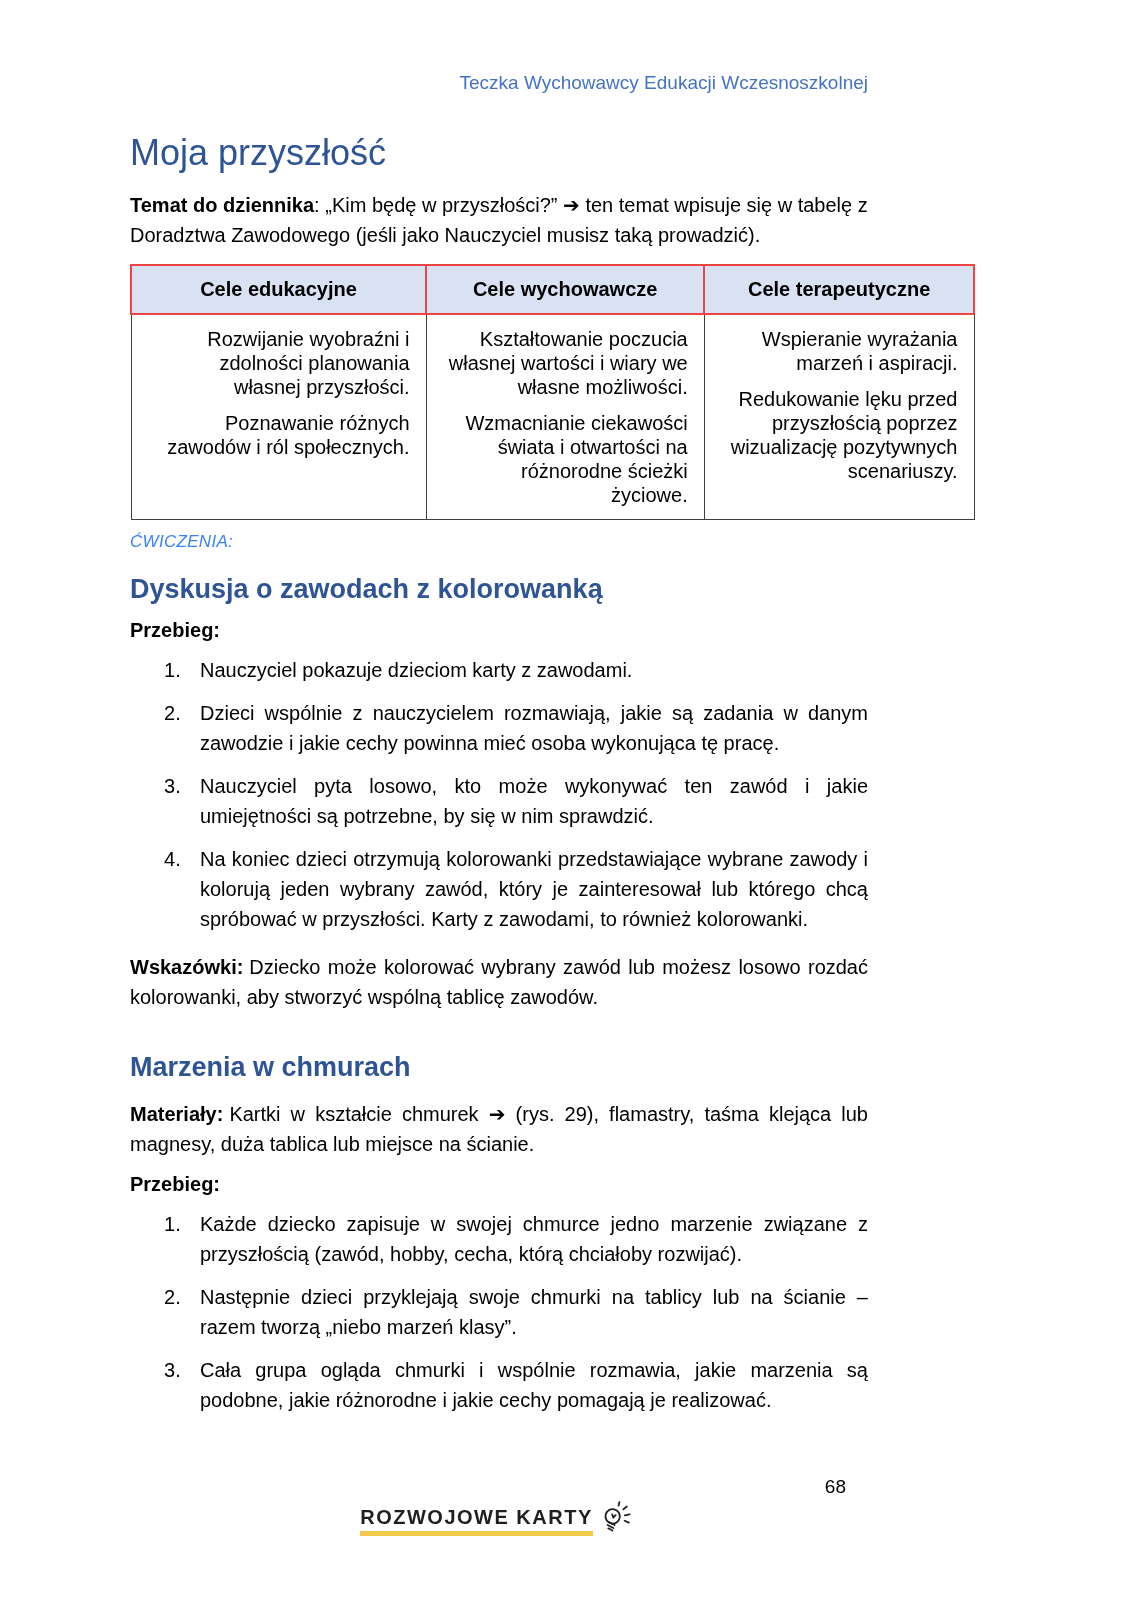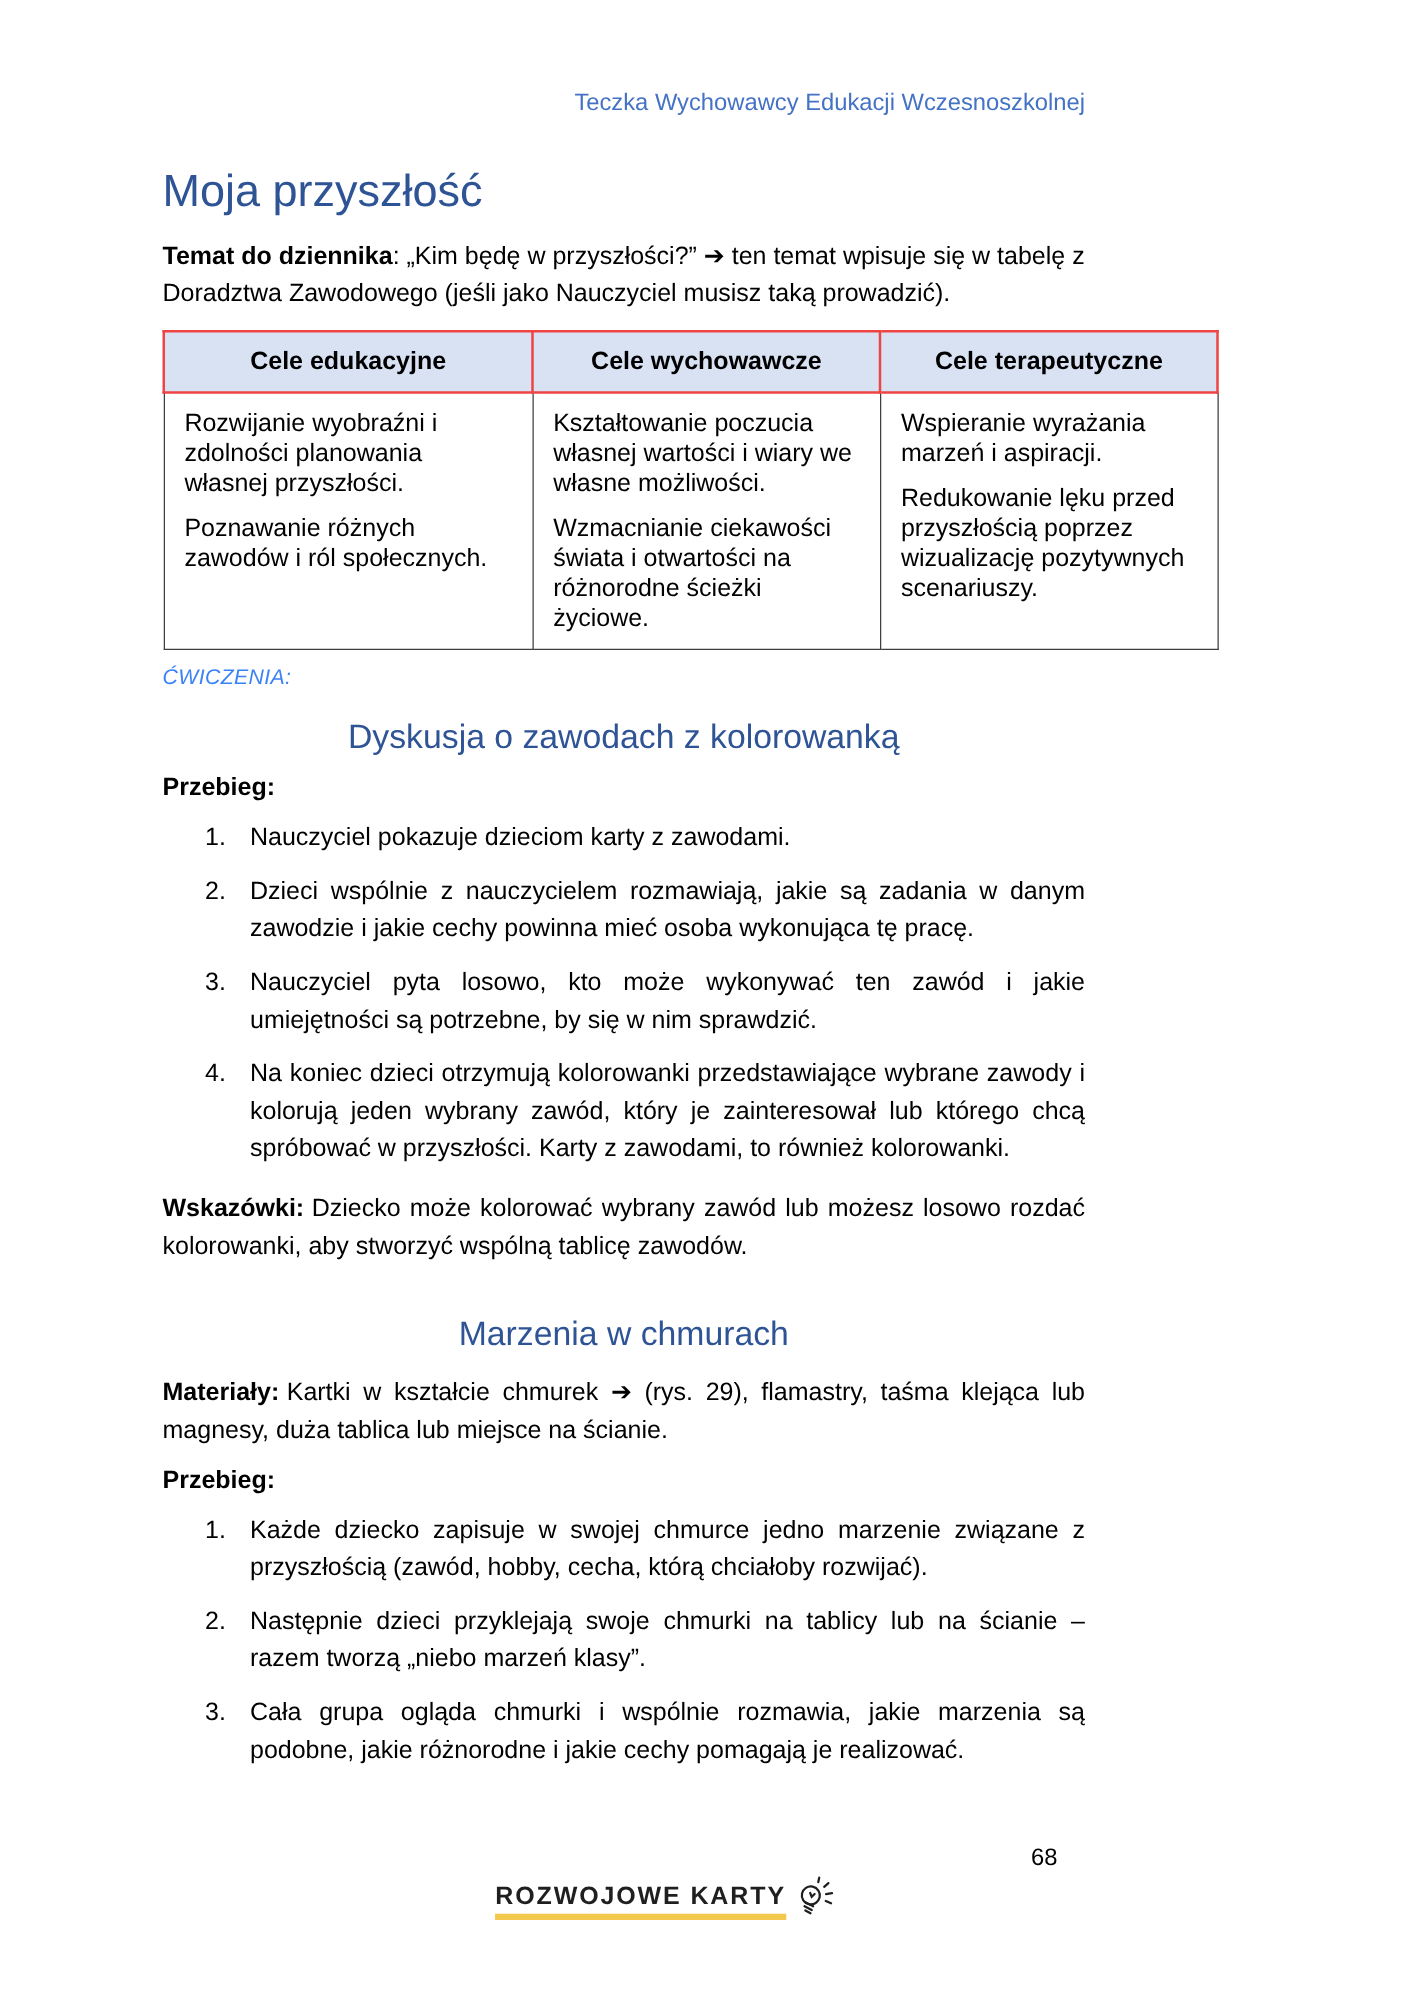--- a/index.html
+++ b/index.html
@@ -44,41 +44,40 @@
     background:#D9E2F3;
     border:2px solid #ef4444;
     font-size:20px;
     font-weight:bold;
     padding:12px 6px;
     text-align:center;
   }
   .goals-table td {
     border:1px solid #3f3f3f;
     vertical-align:top;
-    text-align:left;
+    text-align:right;
     font-size:20px;
     line-height:24px;
     padding:12px 16px 12px;
   }
   .goals-table td p + p { margin-top:12px; }
   .col-1{width:35%;} .col-2{width:33%;} .col-3{width:32%;}
 
   .cwiczenia {
     margin-top:12px;
     font-style:italic;
     font-size:17px;
     color:#3b82f6;
     letter-spacing:.3px;
   }
   h2.section-heading {
     font-size:27px;
     line-height:31px;
-    font-weight:400;
+    font-weight:700;
     color:#2F5496;
-    text-align:center;
   }
   .h2-first  { margin-top:22px; }
   .h2-second { margin-top:40px; }
   .materials { margin-top:16px; }
   .materials .value, .tips .value { margin-left:6px; }
   .steps-label { margin-top:14px; font-size:20px; line-height:23px; font-weight:bold; }
   ol.steps { list-style:none; counter-reset:step; margin-top:0; padding-left:70px; }
   ol.steps li {
     counter-increment:step;
     position:relative;
@@ -101,21 +100,20 @@
     font-size:19px;
   }
   .footer-logo {
     position:absolute;
     top:1506px; left:0;
     width:100%;
     display:flex;
     justify-content:center;
     align-items:flex-end;
     gap:5px;
-    margin-left:36px;
   }
   .brand-text {
     font-weight:bold;
     font-size:20px;
     letter-spacing:1.5px;
     color:#1f1f1f;
     border-bottom:5px solid #F2C94C;
     padding-bottom:2px;
   }
   .bulb { width:36px; height:36px; transform:rotate(12deg); margin-top:-6px; }

